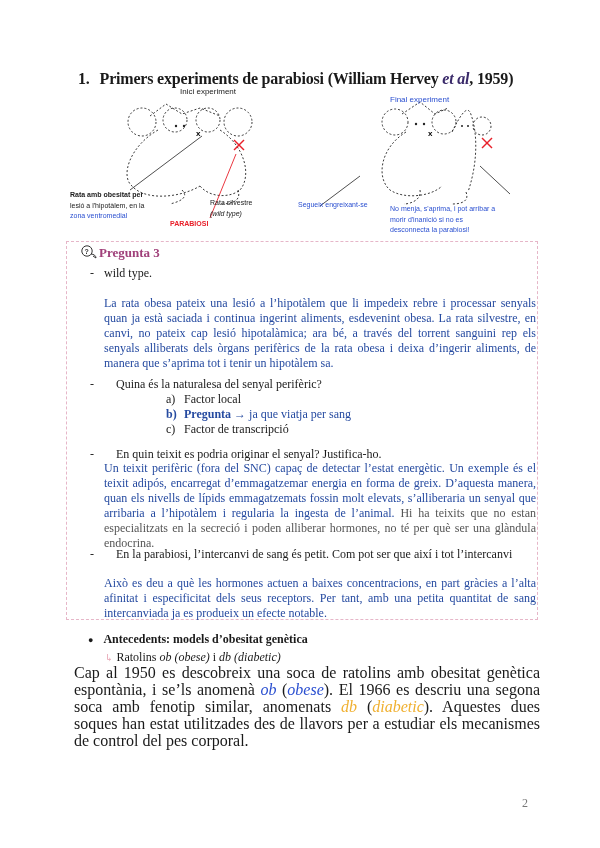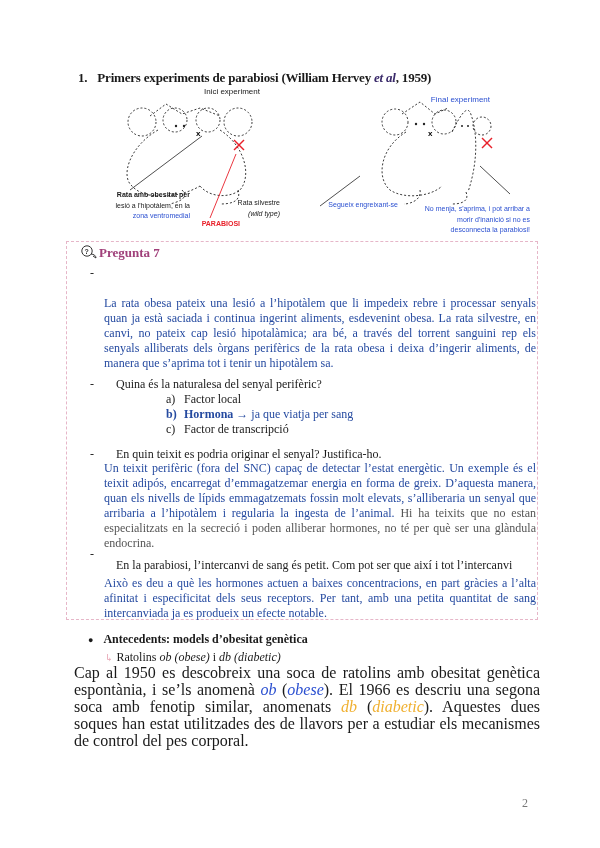--- a/index.html
+++ b/index.html
@@ -1,22 +1,22 @@
 <!DOCTYPE html>
 <html><head>
 <meta charset="utf-8">
 <style>
   * { box-sizing: border-box; margin: 0; padding: 0; }
   html, body { width: 600px; height: 848px; background: #ffffff; }
   body { position: relative; font-family: "Liberation Serif", "DejaVu Serif", serif; color: #1a1a1a; overflow: hidden; }
   .abs { position: absolute; }
-  .heading { left: 78px; top: 70px; font-size: 13px; font-weight: bold; letter-spacing: -0.2px; white-space: nowrap; text-align: center; }
+  .heading { left: 78px; top: 70px; font-size: 16px; font-weight: bold; letter-spacing: -0.2px; white-space: nowrap; text-align: center; }
   .heading .num { margin-right: 10px; }
   .heading em { font-weight: bold; font-style: italic; color: #3a2a6a; }
-  .fig-label { font-family: "Liberation Sans", "DejaVu Sans", sans-serif; font-size: 7px; text-align: right; line-height: 1.5; }
+  .fig-label { font-family: "Liberation Sans", "DejaVu Sans", sans-serif; font-size: 7px; text-align: left; line-height: 1.5; }
   .blue { color: #2a4fd0; }
   .red { color: #e8202a; }
   .box { left: 66px; top: 241px; width: 472px; height: 379px; border: 1.5px dashed #e6b6c8; }
   .q-title { left: 80px; top: 245px; font-size: 13px; font-weight: bold; color: #a0407a; white-space: nowrap; }
   .q-title .qicon { display: inline-block; width: 18px; height: 14px; vertical-align: -2px; margin-right: 1px; }
   .text { font-size: 12px; line-height: 15px; }
   .ans { color: #254aa0; text-align: justify; text-align-last: left; }
   .dash { position: absolute; left: -14px; }
   .item { position: absolute; font-size: 12px; line-height: 15px; white-space: nowrap; margin-left: 36px; }
   .bullet-head { left: 88px; top: 632px; font-size: 12px; font-weight: bold; white-space: nowrap; }
@@ -109,53 +109,54 @@
 
 <div class="abs box"></div>
 
 <div class="abs q-title">
   <span class="qicon">
     <svg width="18" height="14" viewBox="0 0 18 14">
         <circle cx="7" cy="6" r="5.2" fill="none" stroke="#333" stroke-width="1"></circle>
         <path d="M11 9 C14 9,16 11,16 13 L13 11" fill="none" stroke="#333" stroke-width="1"></path>
         <text x="4.6" y="8.5" font-size="7" font-family="Liberation Sans, sans-serif" fill="#333">?</text>
       </svg>
-  </span><span>Pregunta 7</span>
+  </span><span>Pregunta 3</span>
 </div>
 
 <div class="abs text" style="left:104px; top:266px; width:432px;">
   <span class="dash">-</span>
+  <div>wild type.</div>
 </div>
 <div class="abs text ans" style="left:104px; top:296px; width:432px;">La rata obesa pateix una lesió a l’hipotàlem que li impedeix rebre i processar senyals quan ja està saciada i continua ingerint aliments, esdevenint obesa. La rata silvestre, en canvi, no pateix cap lesió hipotalàmica; ara bé, a través del torrent sanguini rep els senyals alliberats dels òrgans perifèrics de la rata obesa i deixa d’ingerir aliments, de manera que s’aprima tot i tenir un hipotàlem sa.</div>
 
 <div class="abs text" style="left:116px; top:377px; white-space:nowrap;">
   <span class="dash" style="left:-26px;">-</span>
   <span>Quina és la naturalesa del senyal perifèric?</span>
 </div>
 <div class="item" style="left:130px; top:392px;">
   <span style="display:inline-block;width:18px;">a)</span><span>Factor local</span>
 </div>
 <div class="item" style="left:130px; top:407px; color:#254aa0;">
-  <span style="display:inline-block;width:18px;font-weight:bold;">b)</span><span style="font-weight:bold;">Hormona</span> <span>→ ja que viatja per sang</span>
+  <span style="display:inline-block;width:18px;font-weight:bold;">b)</span><span style="font-weight:bold;">Pregunta</span> <span>→ ja que viatja per sang</span>
 </div>
 <div class="item" style="left:130px; top:422px;">
   <span style="display:inline-block;width:18px;">c)</span><span>Factor de transcripció</span>
 </div>
 
 <div class="abs text" style="left:116px; top:447px; white-space:nowrap;">
   <span class="dash" style="left:-26px;">-</span>
   <span>En quin teixit es podria originar el senyal? Justifica-ho.</span>
 </div>
 <div class="abs text ans" style="left:104px; top:461px; width:432px;">
   <span>Un teixit perifèric (fora del SNC) capaç de detectar l’estat energètic. Un exemple és el teixit adipós, encarregat d’emmagatzemar energia en forma de greix. D’aquesta manera, quan els nivells de lípids emmagatzemats fossin molt elevats, s’alliberaria un senyal que arribaria a l’hipotàlem i regularia la ingesta de l’animal.</span><span style="color:#555;"> Hi ha teixits que no estan especialitzats en la secreció i poden alliberar hormones, no té per què ser una glàndula endocrina.</span>
 </div>
 
 <div class="abs text" style="left:116px; top:547px; width:420px;">
   <span class="dash" style="left:-26px;">-</span>
-  <div style="white-space:nowrap;margin-top:11px;">En la parabiosi, l’intercanvi de sang és petit. Com pot ser que així i tot l’intercanvi</div>
+  <div style="white-space:nowrap;">En la parabiosi, l’intercanvi de sang és petit. Com pot ser que així i tot l’intercanvi</div>
 </div>
 <div class="abs text ans" style="left:104px; top:576px; width:432px;">Això es deu a què les hormones actuen a baixes concentracions, en part gràcies a l’alta afinitat i especificitat dels seus receptors. Per tant, amb una petita quantitat de sang intercanviada ja es produeix un efecte notable.</div>
 
 <div class="abs bullet-head">
   <span style="font-size:9px; margin-right:10px;">●</span><span>Antecedents: models d’obesitat genètica</span>
 </div>
 <div class="abs arrow-item">
   <span class="hook">↳</span><span>Ratolins </span><i>ob</i> <i>(obese)</i><span> i </span><i>db</i> <i>(diabetic)</i>
 </div>
 <div class="abs para"><span>Cap al 1950 es descobreix una soca de ratolins amb obesitat genètica espontània, i se’ls anomenà </span><span class="ob">ob</span><span> (</span><span class="ob">obese</span><span>). El 1966 es descriu una segona soca amb fenotip similar, anomenats </span><span class="db">db</span><span> (</span><span class="db">diabetic</span><span>). Aquestes dues soques han estat utilitzades des de llavors per a estudiar els mecanismes de control del pes corporal.</span></div>

